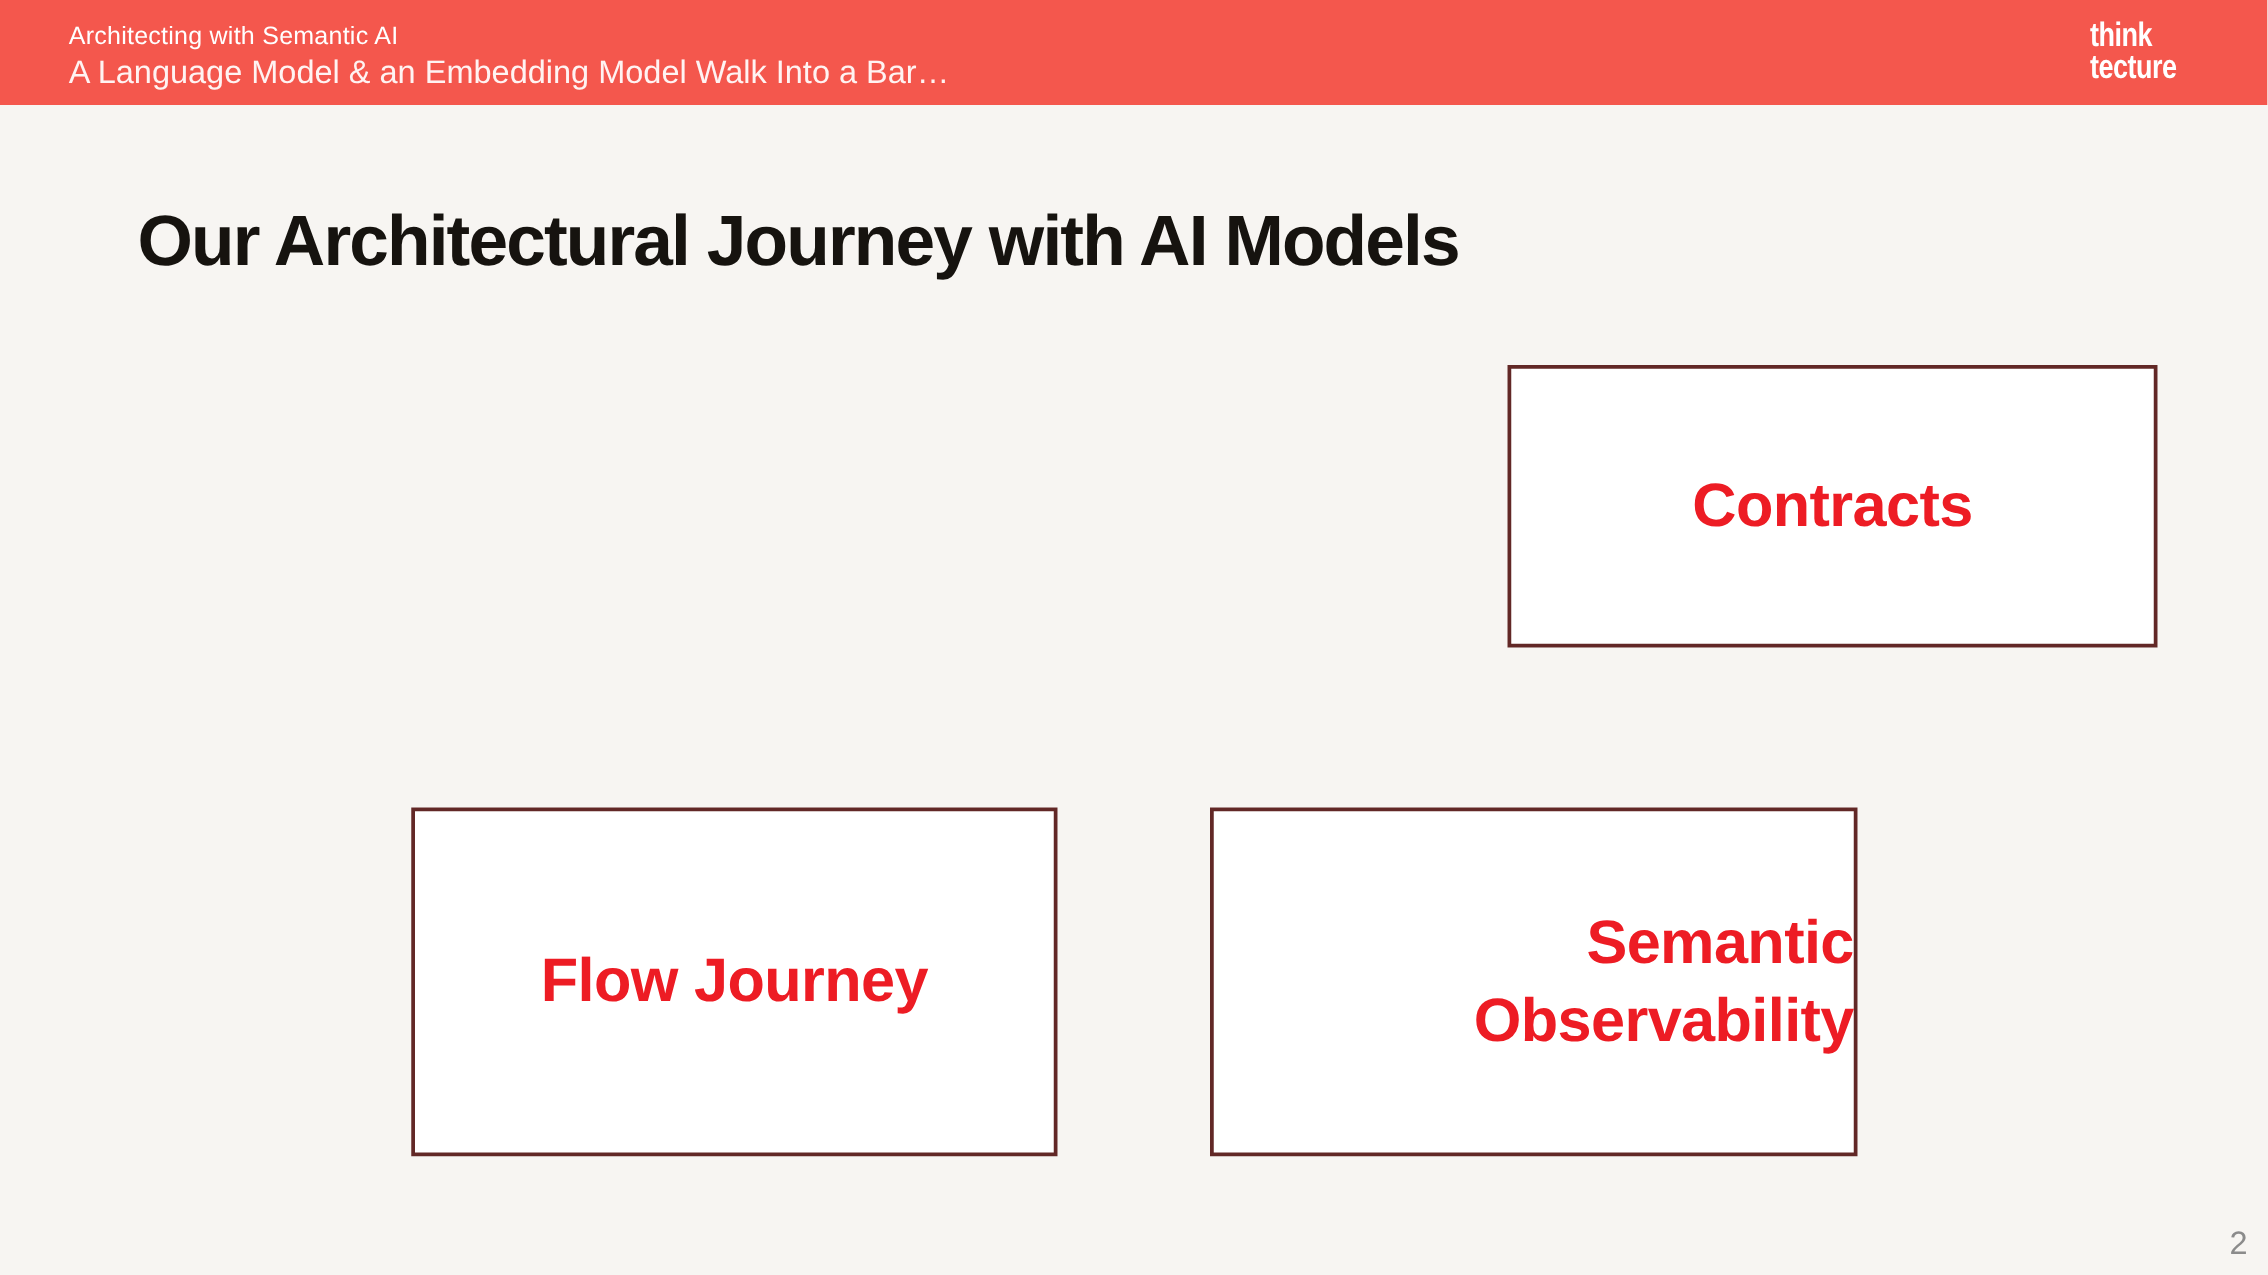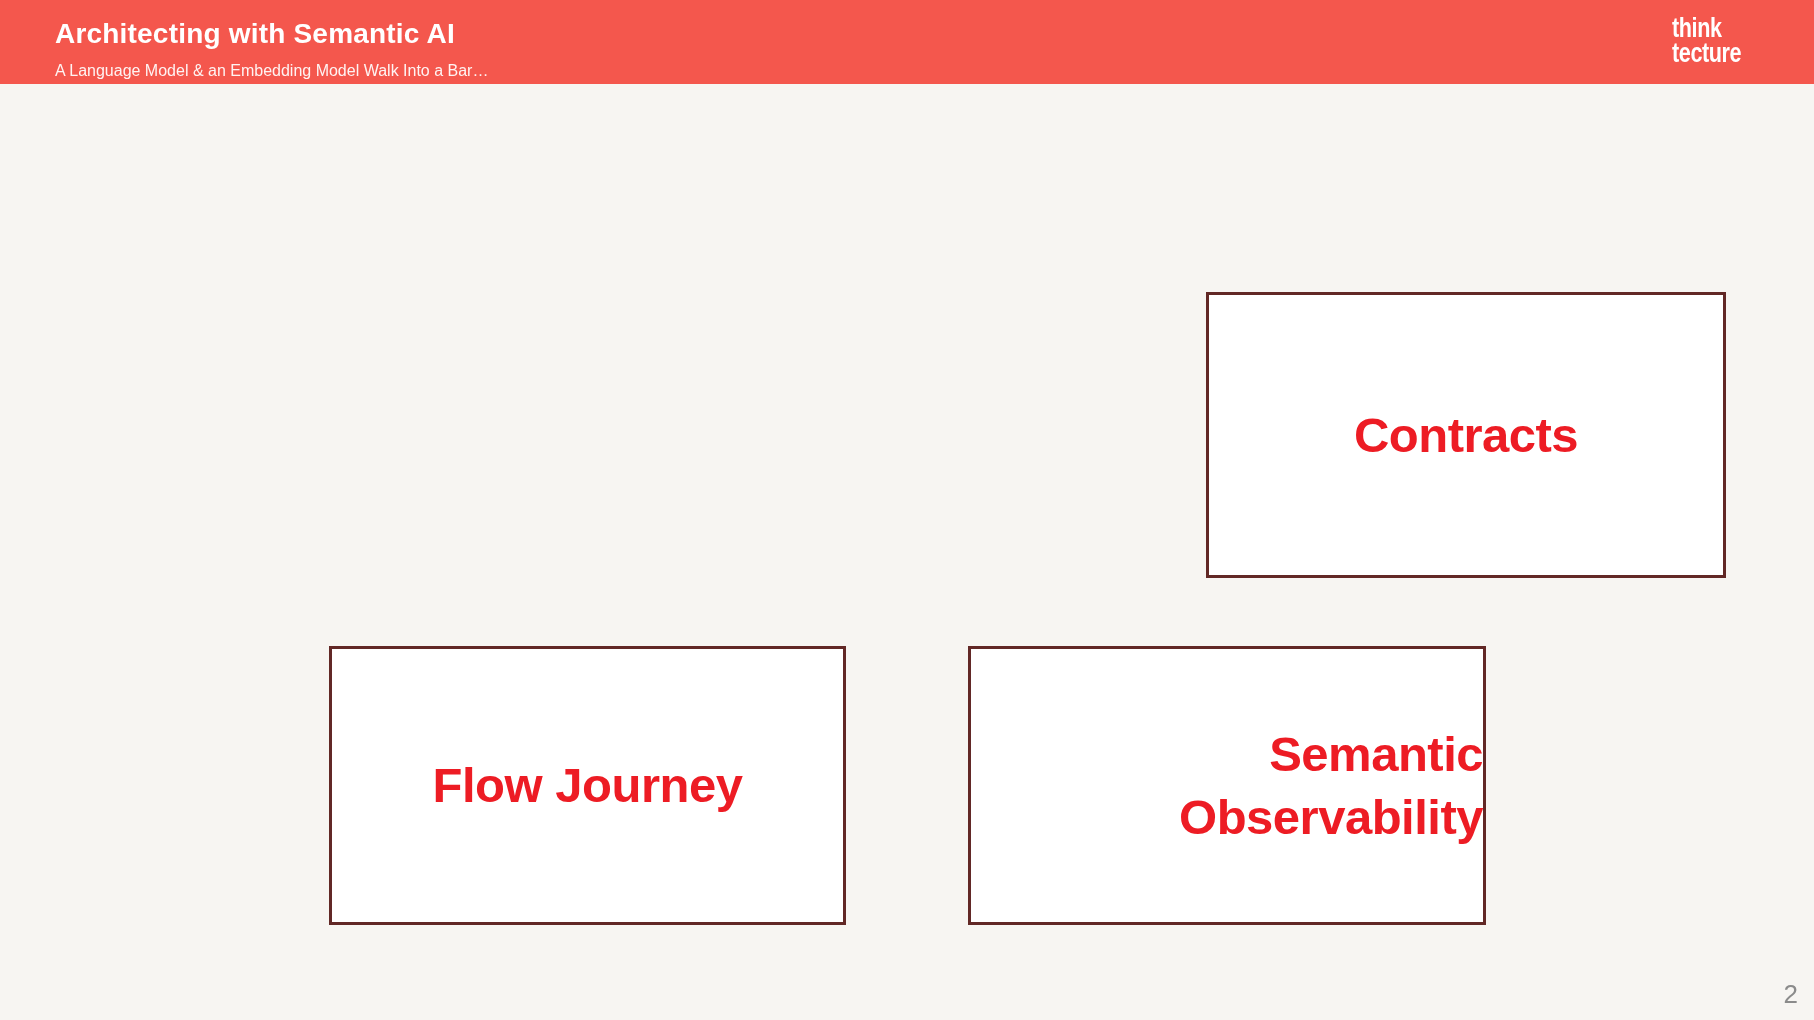--- a/index.html
+++ b/index.html
@@ -20,30 +20,30 @@
   
   .header {
     position: absolute;
     left: 0; top: 0;
     width: 1814px; height: 84px;
     background: #f4574d;
   }
   .header-title {
     position: absolute;
     left: 55px; top: 18px;
-    font-size: 28px;
-    font-weight: bold;
+    font-size: 20px;
+    font-weight: normal;
     letter-spacing: 0.2px;
     color: #ffffff;
     text-align: right;
   }
   .header-subtitle {
     position: absolute;
-    left: 55px; top: 62px;
-    font-size: 16px;
+    left: 55px; top: 42px;
+    font-size: 26px;
     font-weight: normal;
     color: rgba(255,255,255,0.93);
   }
   .logo {
     position: absolute;
     left: 1672px; top: 16px;
     color: #ffffff;
     font-size: 27px;
     font-weight: bold;
     line-height: 25px;
@@ -76,21 +76,21 @@
   .box span {
     display: block;
     color: #ed1c24;
     font-size: 49px;
     font-weight: bold;
     letter-spacing: -0.5px;
     line-height: 1.28;
   }
   .box-1 { left: 68px;   top: 292px; width: 520px; height: 281px; }
   .box-2 { left: 637px;  top: 292px; width: 520px; height: 281px; }
-  .box-3 { left: 1206px; top: 292px; width: 520px; height: 286px; }
+  .box-3 { left: 1206px; top: 292px; width: 520px; height: 226px; }
   .box-4 { left: 329px;  top: 646px; width: 517px; height: 279px; }
   .box-5 { left: 968px;  top: 646px; width: 518px; height: 279px; align-items: flex-end; }
   .page-number {
     position: absolute;
     right: 16px; bottom: 10px;
     font-size: 26px;
     color: #8b8b8b;
   }
 </style>
 </head>
@@ -100,20 +100,21 @@
 
   <div class="header">
     <div class="header-title">Architecting with Semantic AI</div>
     <div class="header-subtitle">A Language Model &amp; an Embedding Model Walk Into a Bar…</div>
     <div class="logo">
       <div>think</div>
       <div>tecture</div>
     </div>
   </div>
 
+  <div class="slide-title">Our Architectural Journey with AI Models</div>
 
 
 
   <div class="box box-3">
     <span>Contracts</span>
     <span></span>
   </div>
 
   <div class="box box-4">
     <span>Flow Journey</span>

